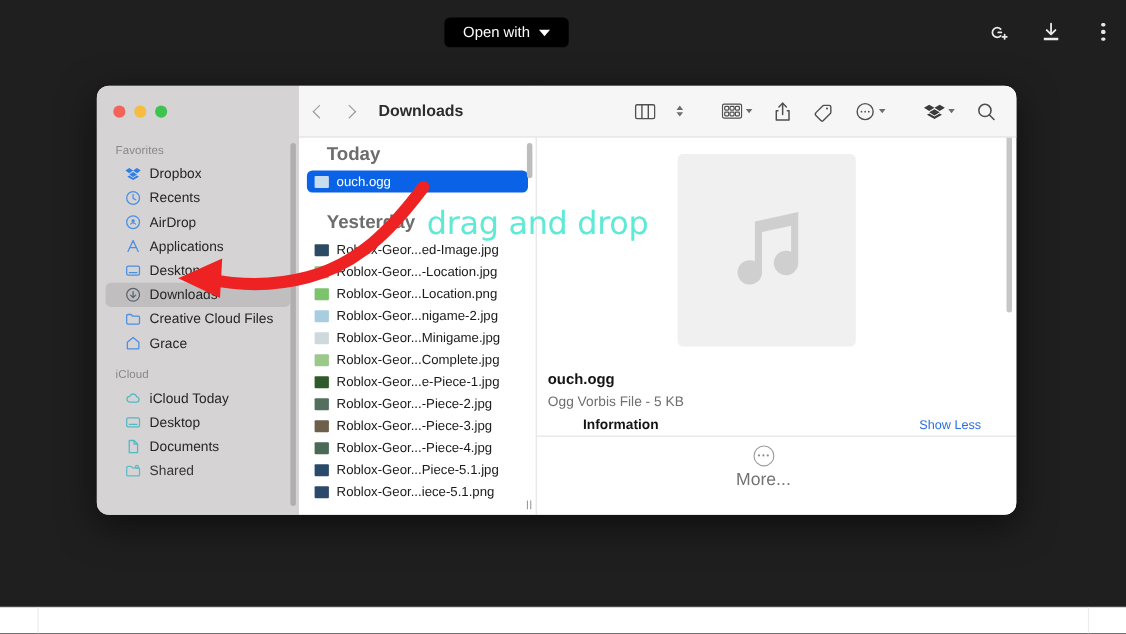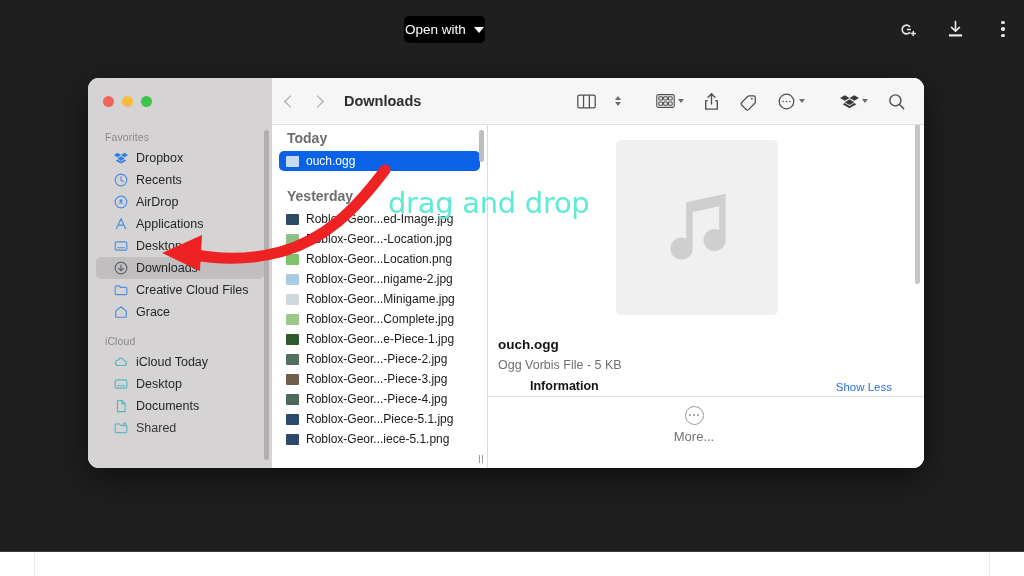--- a/index.html
+++ b/index.html
@@ -11,21 +11,21 @@
   }
   #root { position: relative; width: 1024px; height: 576px; background: #201f1f; }
 
   
   .appbar {
     position: absolute; left: 0; top: 0; width: 1024px; height: 58px;
     background: #201f1f;
   }
   .openwith {
     position: absolute; left: 404px; top: 16px;
-    height: 27px; padding: 0 1px;
+    height: 27px; padding: 0 17px;
     background: #000000; color: #ffffff;
     border-radius: 5px;
     font-size: 13.5px; line-height: 27px;
     display: flex; align-items: center; gap: 8px;
     white-space: nowrap;
   }
   .openwith .caret {
     width: 0; height: 0;
     border-left: 5px solid transparent;
     border-right: 5px solid transparent;
@@ -77,22 +77,22 @@
   
   .filelist {
     width: 216px; height: 100%;
     background: #ffffff;
     border-right: 1px solid #dcdcdc;
     position: relative;
     overflow: hidden;
   }
   .fl-toolbar-sp { height: 47px; }
   .fl-group {
-    font-size: 14px; color: #6d6d6d; font-weight: 600;
-    padding: 5px 0 5px 15px;
+    font-size: 17px; color: #6d6d6d; font-weight: 600;
+    padding: 5px 0 5px 25px;
   }
   .fl-row {
     height: 20px; display: flex; align-items: center; gap: 7px;
     margin: 0 7px; padding-left: 7px; border-radius: 5px;
     font-size: 12px; color: #1a1a1a; white-space: nowrap;
   }
   .fl-row.sel { background: #0a63e7; color: #ffffff; }
   .fl-thumb {
     width: 13px; height: 11px; flex: 0 0 13px; border-radius: 1px;
     background: #8ba3a8;
@@ -130,21 +130,21 @@
     font-size: 11.5px; color: #2a6fe0;
   }
   .pv-rule { position: absolute; left: 0; right: 0; top: 318px; height: 1px; background: #e2e2e2; }
   .pv-more { position: absolute; left: 0; right: 24px; top: 324px; text-align: center; }
   .pv-more .dots {
     width: 19px; height: 19px; border-radius: 50%;
     border: 1.3px solid #9b9b9b; display: inline-flex;
     align-items: center; justify-content: center; gap: 2px;
   }
   .pv-more .dots i { width: 2px; height: 2px; border-radius: 50%; background: #8e8e8e; display: block; }
-  .pv-more .lbl { font-size: 13px; color: #737373; margin-top: 4px; }
+  .pv-more .lbl { font-size: 16px; color: #737373; margin-top: 4px; }
   .pv-scroll {
     position: absolute; right: 4px; top: 6px; width: 5px; height: 200px;
     background: #c6c6c6; border-radius: 3px;
   }
 
   
   .wtoolbar {
     position: absolute; left: 184px; top: 0; right: 0; height: 47px;
     background: #f6f6f6; border-bottom: 1px solid #e0e0e0;
     display: flex; align-items: center;

